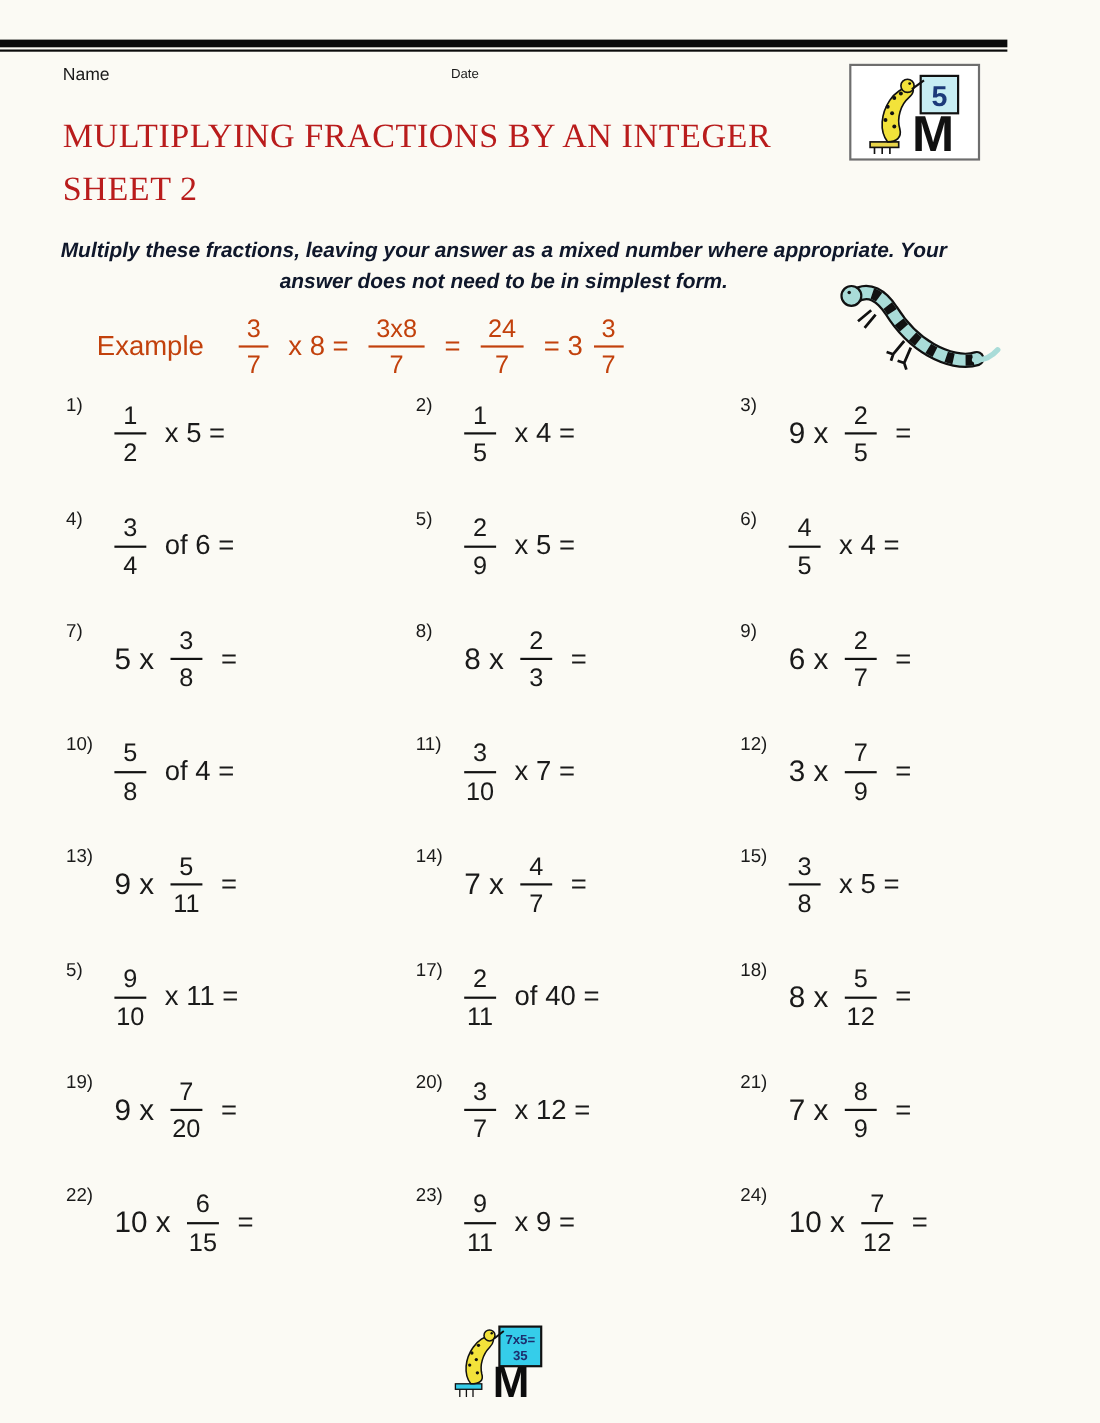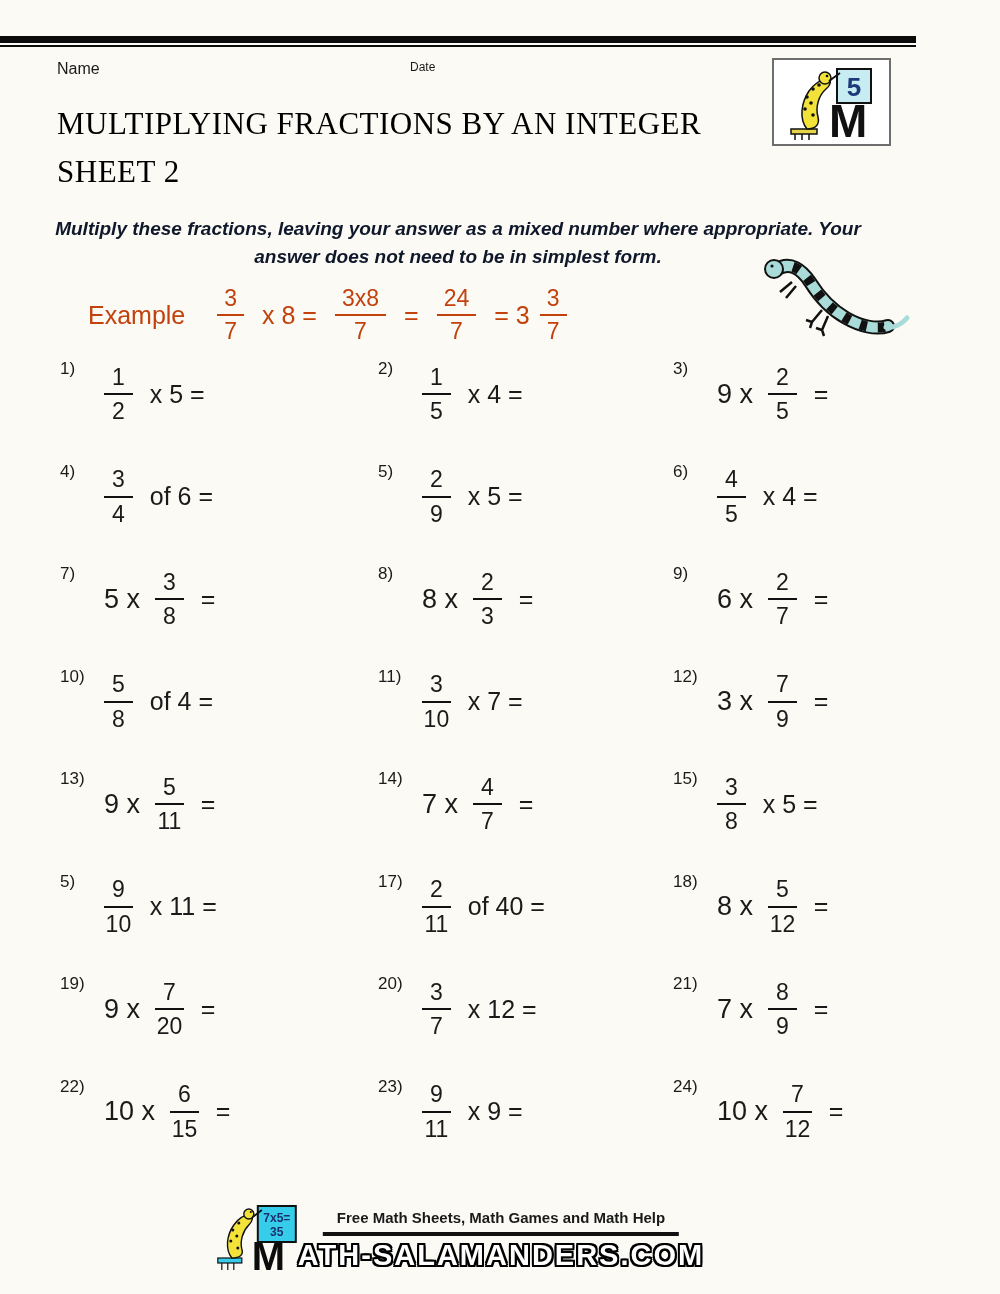--- a/index.html
+++ b/index.html
@@ -81,21 +81,21 @@
       <path d="M52 18 L63 10" stroke="#111" stroke-width="2"></path>
       <circle cx="30" cy="34" r="1.8" fill="#111"></circle>
         <circle cx="36" cy="26" r="1.8" fill="#111"></circle>
       <circle cx="28" cy="46" r="1.8" fill="#111"></circle>
         <circle cx="36" cy="52" r="1.8" fill="#111"></circle>
       <circle cx="34" cy="40" r="1.8" fill="#111"></circle>
         <circle cx="42" cy="22" r="1.8" fill="#111"></circle>
     </svg>
   </div>
 
-  <div class="title" style="color: #000000;">
+  <div class="title" style="color: #b91c1c;">
     <div>MULTIPLYING FRACTIONS BY AN INTEGER</div>
     <div>SHEET 2</div>
   </div>
 
   <div class="instructions">
     <span>Multiply these fractions, leaving your answer as a mixed number where appropriate. Your</span><br>
     <span>answer does </span><b>not</b><span> need to be in simplest form.</span>
   </div>
 
   <div class="example" style="color: #c2410c;">
@@ -387,19 +387,15 @@
       <path d="M20 56 C13 47 15 33 22 23 C26 17 33 12 38 13 C42 14 41 19 37 23 C31 29 28 39 30 47 C32 53 28 56 20 56 Z" fill="#f2e23a" stroke="#111" stroke-width="1.4"></path>
       <circle cx="37" cy="12" r="5" fill="#f2e23a" stroke="#111" stroke-width="1.4"></circle>
       <circle cx="39" cy="10" r="1.1" fill="#111"></circle>
       <path d="M41 15 L50 8" stroke="#111" stroke-width="1.8"></path>
       <circle cx="21" cy="28" r="1.5" fill="#111"></circle>
         <circle cx="27" cy="21" r="1.5" fill="#111"></circle>
       <circle cx="19" cy="39" r="1.5" fill="#111"></circle>
         <circle cx="26" cy="46" r="1.5" fill="#111"></circle>
       <circle cx="25" cy="34" r="1.5" fill="#111"></circle>
     </svg>
-    <div class="footer-right">
-      <div class="tagline">Free Math Sheets, Math Games and Math Help</div>
-      <div class="wordmark">ATH-SALAMANDERS.COM</div>
-    </div>
   </div>
 
 </div>
 
 </body></html>

